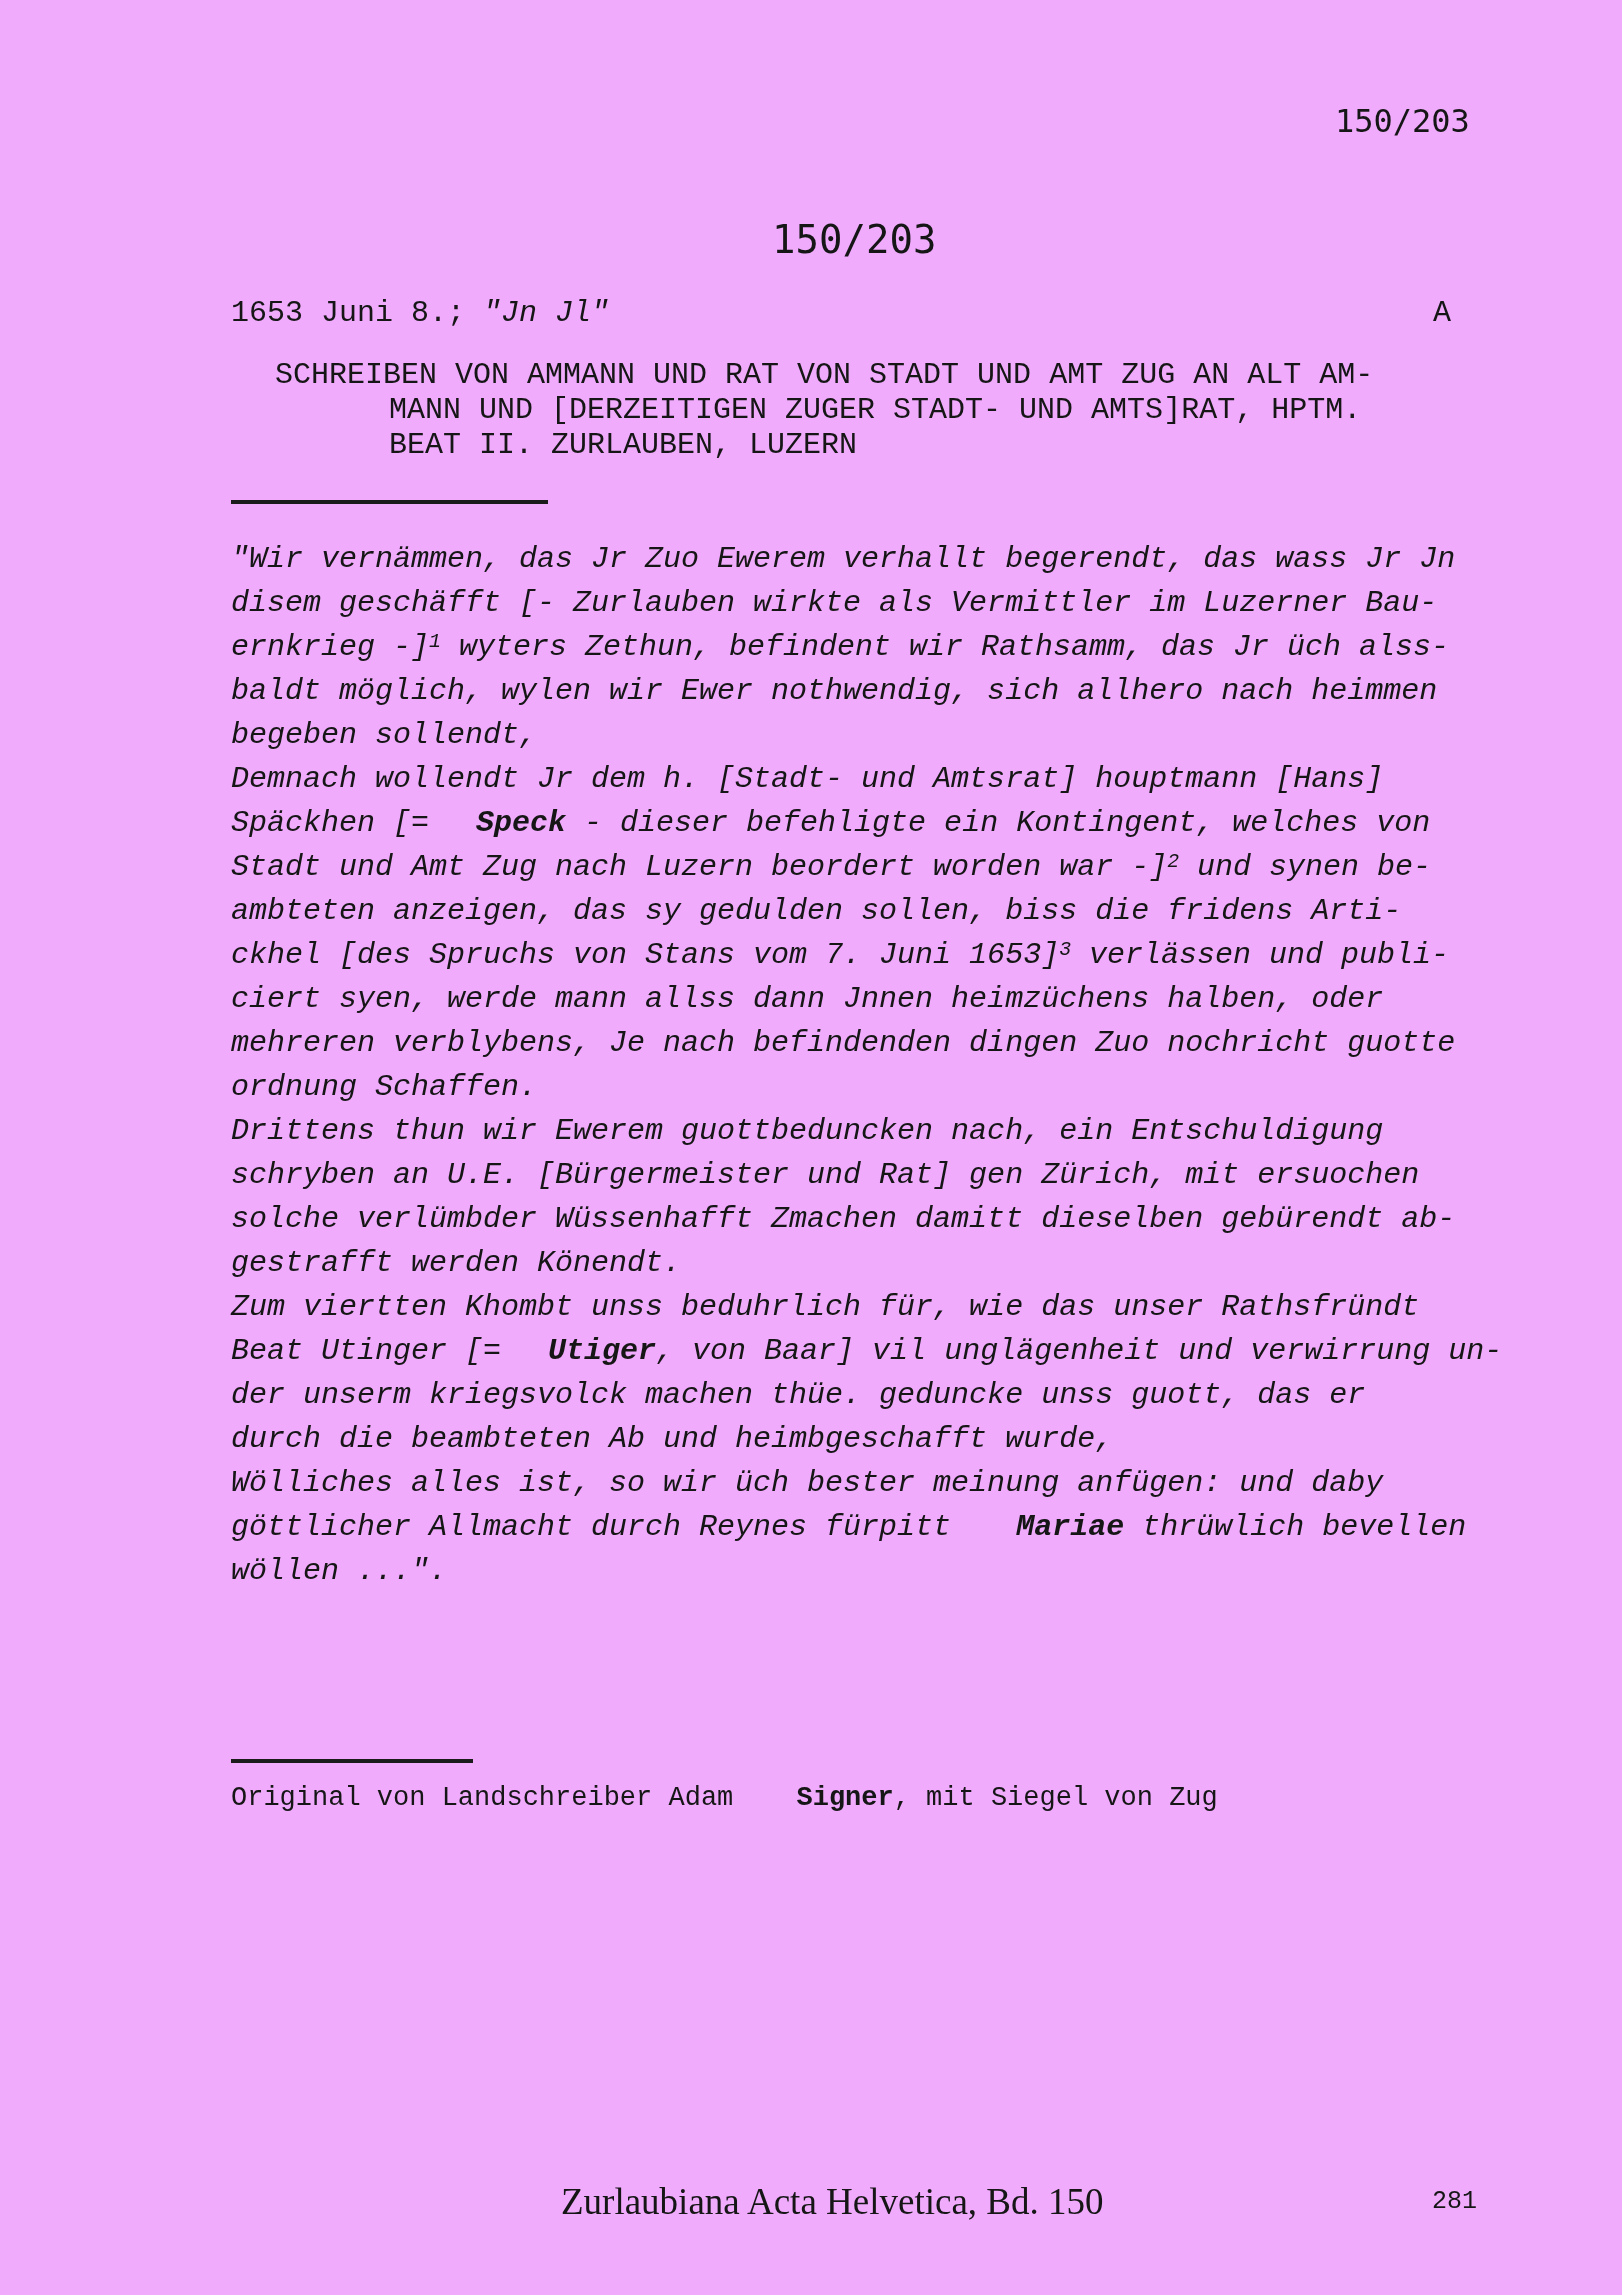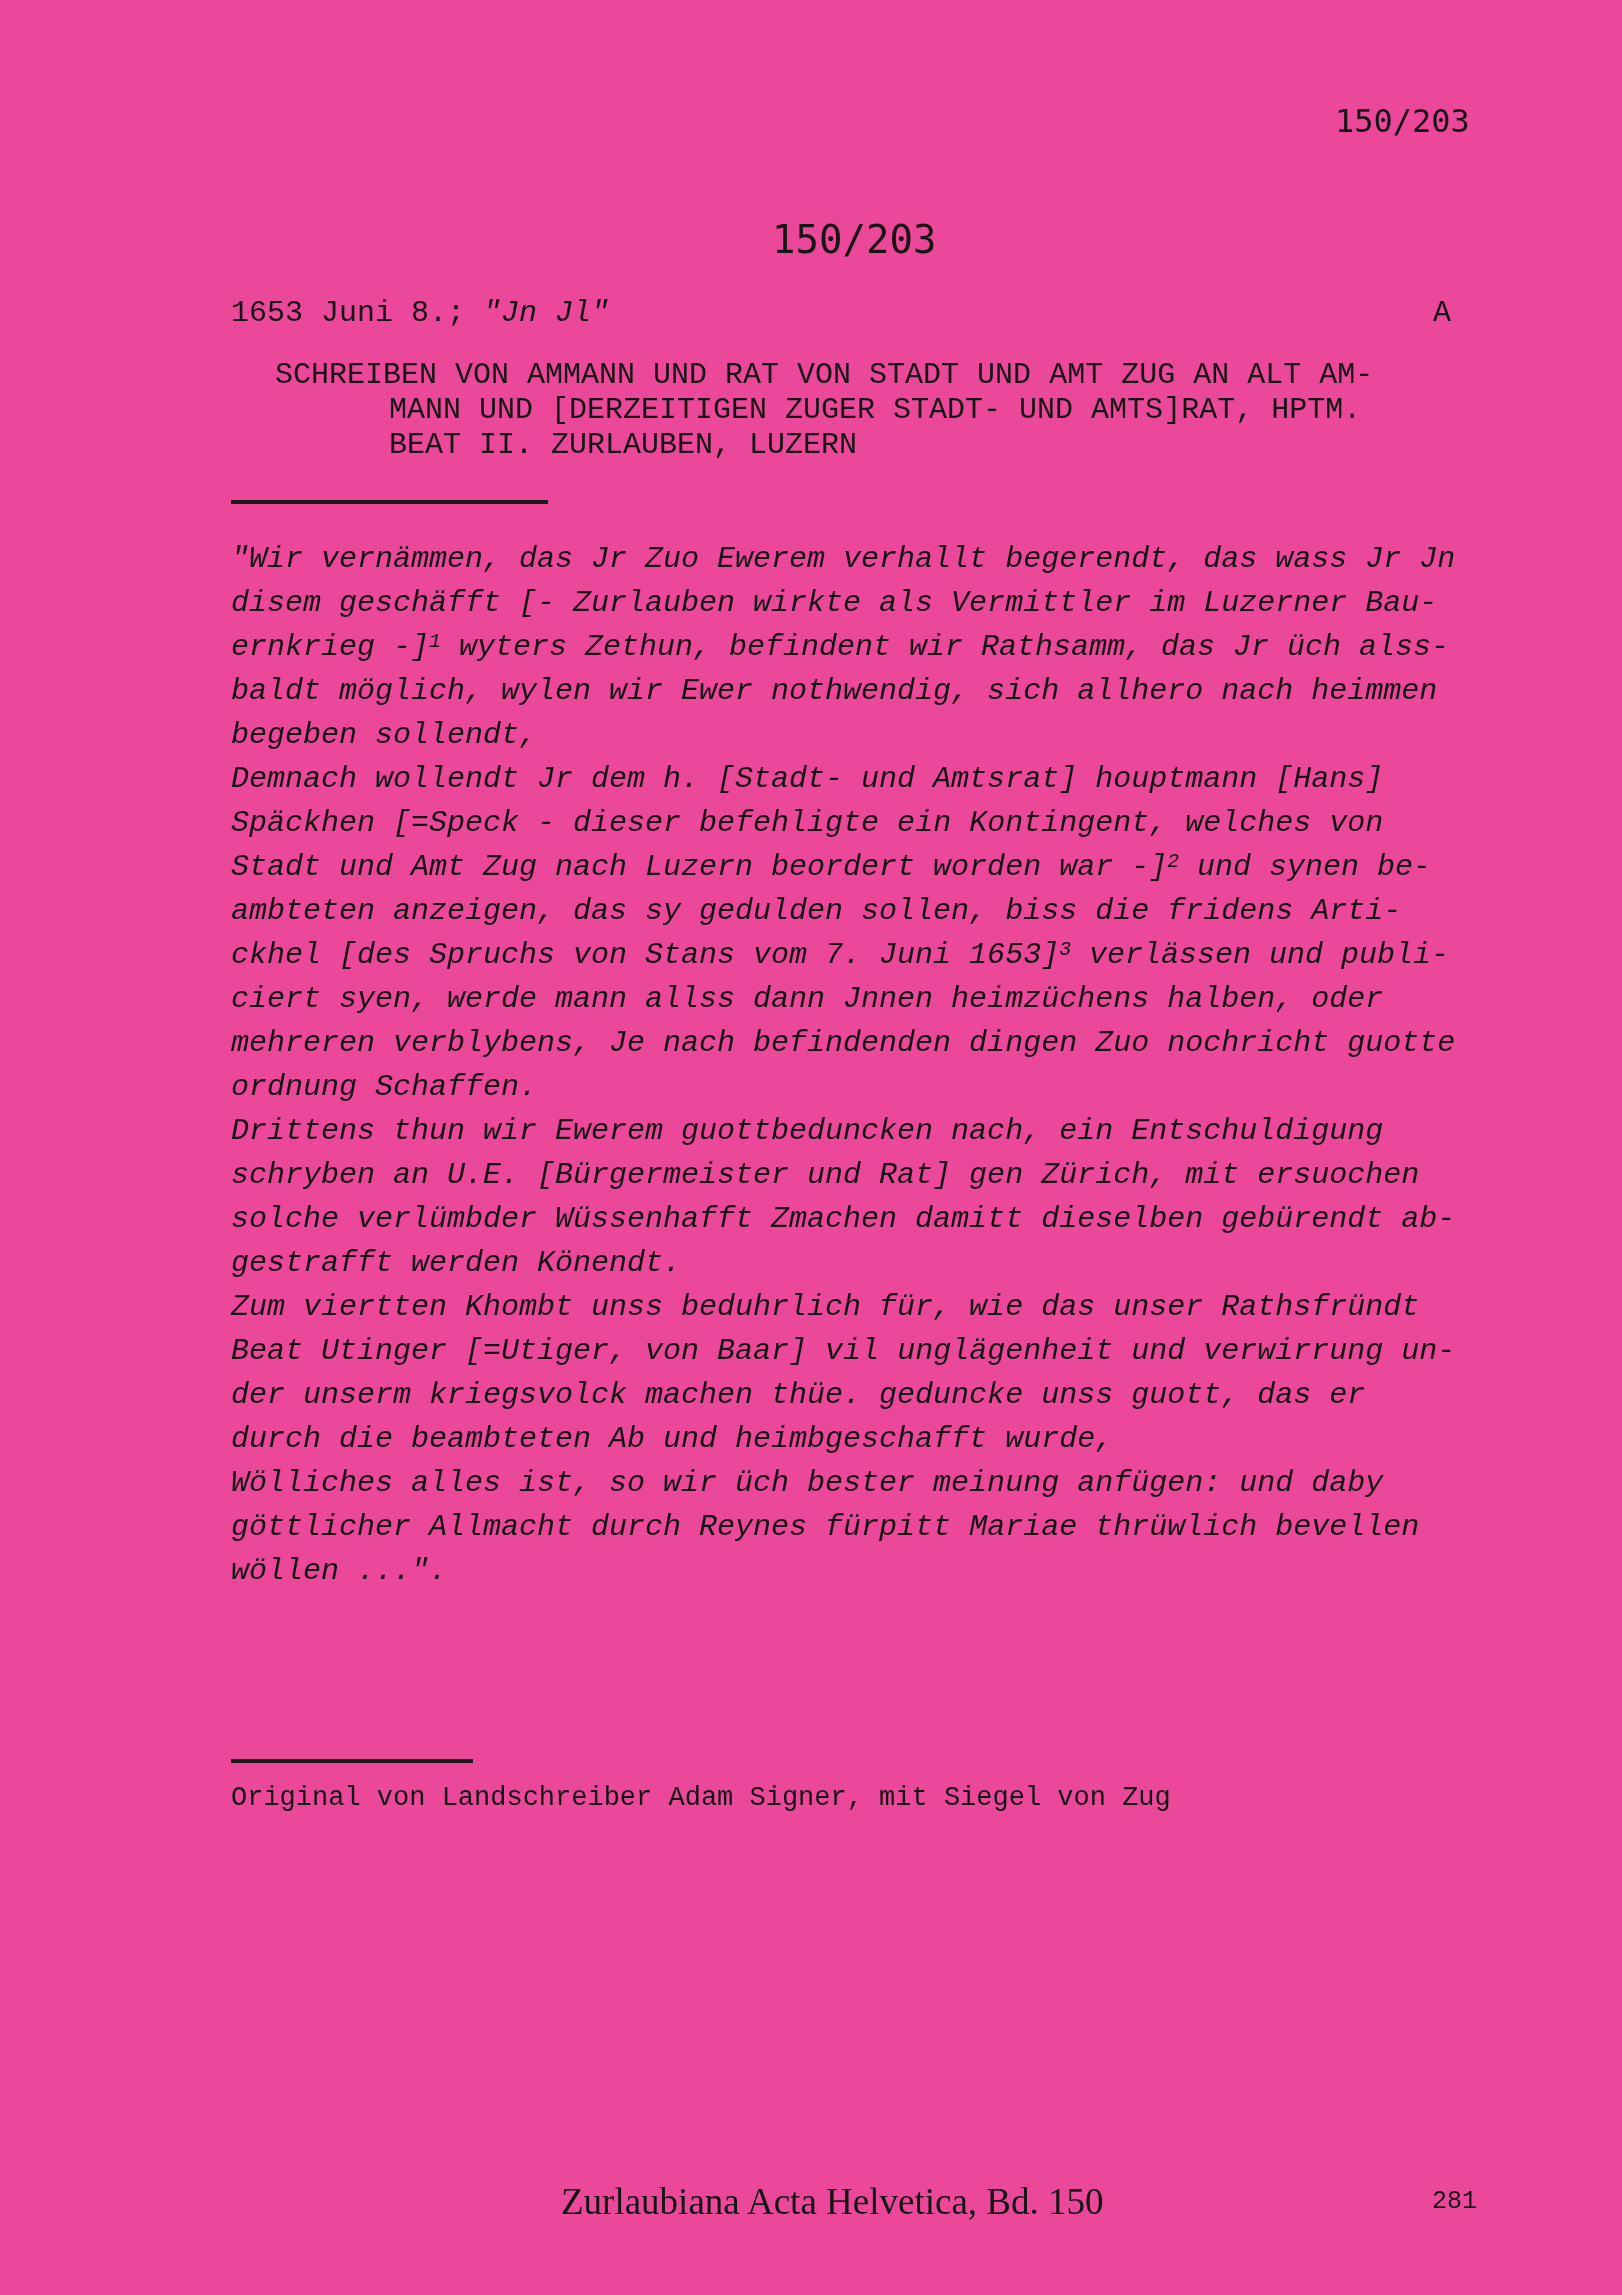--- a/index.html
+++ b/index.html
@@ -1,27 +1,27 @@
 <!DOCTYPE html>
 <html style="font-size:13px"><head>
 <meta charset="utf-8">
 <style>
   html,body{margin:0;padding:0;background:#e8e8e8;}
   .page{
     position:relative;
     width:1622px;height:2295px;
-    background:#ec4899;
+    background:#f0abfc;
     color:#161616;
     overflow:hidden;
   }
   .mono{font-family:"Liberation Mono",monospace;}
   .sansmono{font-family:"DejaVu Sans Mono",monospace;}
   .pre{white-space:pre;}
   .it{font-style:italic;}
-  .b{font-weight:normal;}
+  .b{font-weight:bold;margin-left:47px;}
   .abs{position:absolute;}
 
   .hdr-num{left:1335px;top:105px;font-size:32px;line-height:32px;}
   .doc-title{left:772px;top:220px;font-size:39px;line-height:39px;}
   .date-line{left:231px;top:298px;font-size:30px;line-height:30px;}
   .class-letter{left:1433px;top:298px;font-size:30px;line-height:30px;}
 
   .heading{left:231px;top:358px;font-size:30px;line-height:35px;margin-left:44px;}
   .heading .line:nth-child(n+2){padding-left:114px;}
 

